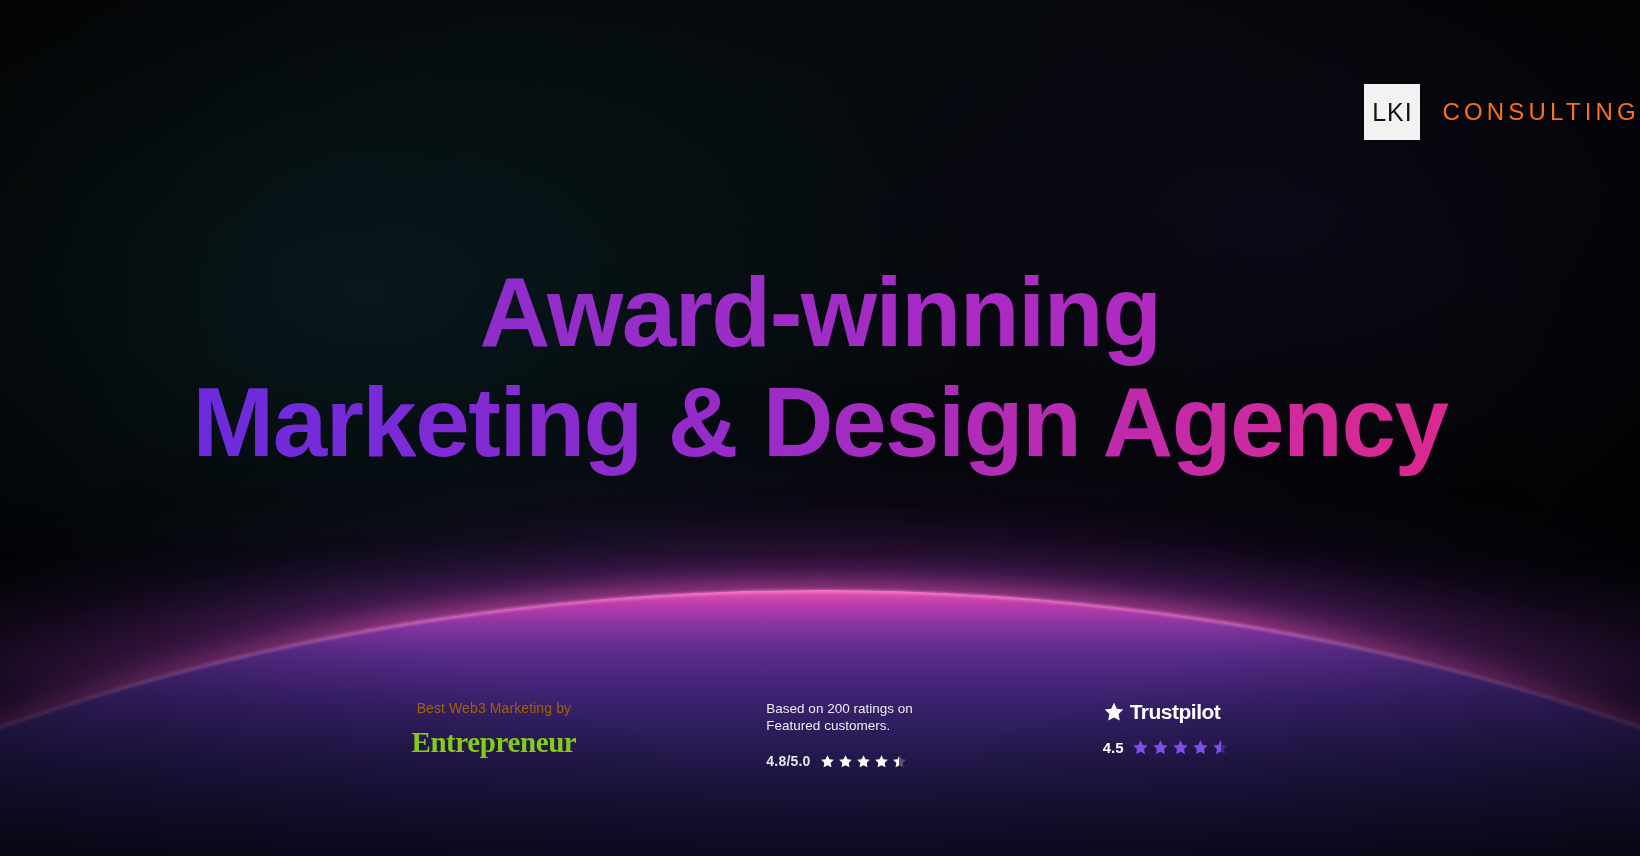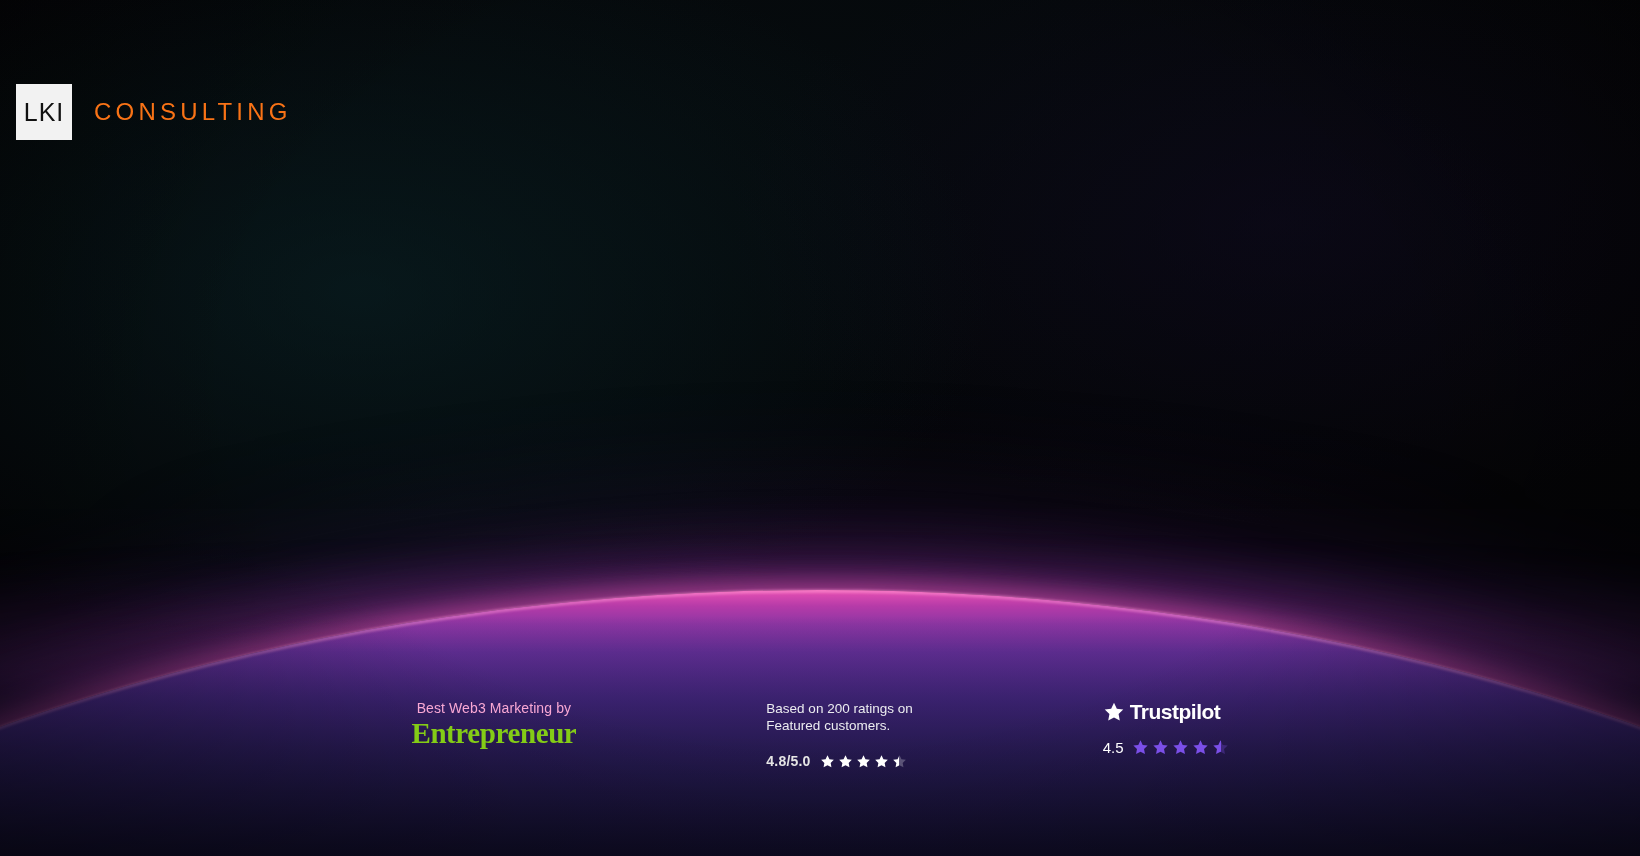--- a/index.html
+++ b/index.html
@@ -93,22 +93,22 @@
 
   .vignette {
     position:absolute; inset:0;
     background:radial-gradient(ellipse 1250px 820px at 50% 42%, rgba(0,0,0,0) 46%, rgba(0,0,0,0.55) 100%);
     pointer-events:none;
   }
 
   
   .logo {
     position:absolute;
-    left:16px; right:0; top:84px;
-    display:flex; align-items:center; justify-content:flex-start;
+    left:8px; right:0; top:84px;
+    display:flex; align-items:center; justify-content:flex-end;
     gap:0;
     z-index:6;
   }
   .logo-mark {
     width:56px; height:56px;
     background:#f2f2f2;
     display:flex; align-items:center; justify-content:center;
     color:#111;
     font-size:25px;
     letter-spacing:1px;
@@ -155,24 +155,24 @@
     display:flex;
     align-items:flex-start;
     justify-content:center;
     gap:190px;
     z-index:7;
   }
   .badge { display:flex; flex-direction:column; }
 
   .badge-ent { align-items:center; }
   .ent-caption {
-    color:#f9a8d4;
+    color:#a16207;
     font-size:14px;
     letter-spacing:0.1px;
-    margin-bottom:3px;
+    margin-bottom:12px;
   }
   .ent-word {
     font-family:"Liberation Serif", serif;
     color:#84cc16;
     font-size:29px;
     font-weight:700;
     letter-spacing:-0.4px;
     line-height:1;
   }
 
@@ -196,21 +196,21 @@
   .tp-name {
     color:#ffffff;
     font-size:21px;
     font-weight:700;
     letter-spacing:-0.5px;
   }
   .tp-row { display:flex; align-items:center; gap:8px; }
   .tp-score {
     color:#ffffff;
     font-size:15px;
-    font-weight:400;
+    font-weight:700;
   }
 
   .stars { display:flex; align-items:center; gap:3px; }
   .stars svg { display:block; }
 </style>
 </head>
 <body>
 
 <div id="stage">
 
@@ -222,20 +222,24 @@
   <div class="vignette"></div>
 
   <div class="logo">
     <div class="logo-mark">
       <span>LKI</span>
     </div>
     <div class="logo-divider"></div>
     <div class="logo-word">CONSULTING</div>
   </div>
 
+  <h1 class="headline">
+    <span class="l1">Award-winning</span>
+    <span class="l2">Marketing &amp; Design Agency</span>
+  </h1>
 
   <div class="badges">
 
     <div class="badge badge-ent">
       <div class="ent-caption">Best Web3 Marketing by</div>
       <div class="ent-word">Entrepreneur</div>
     </div>
 
     <div class="badge badge-feat">
       <div class="feat-caption">

